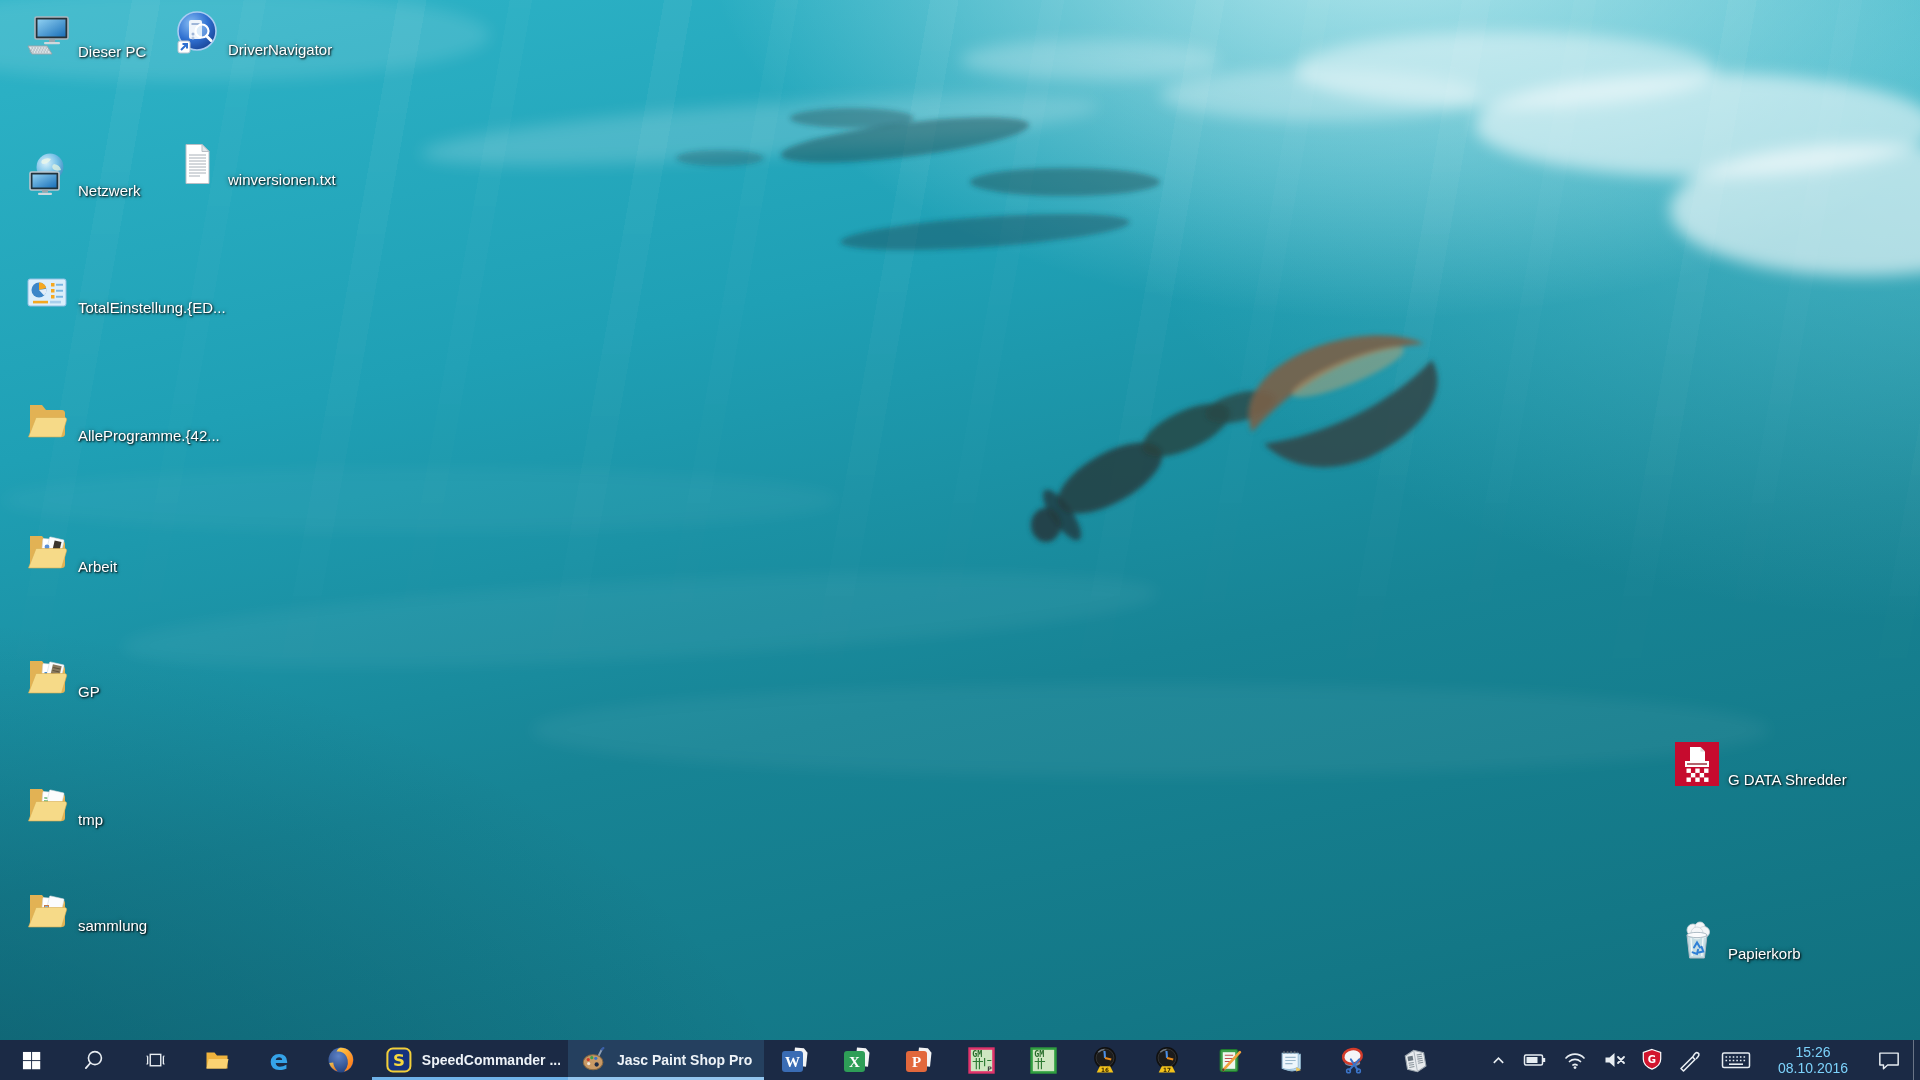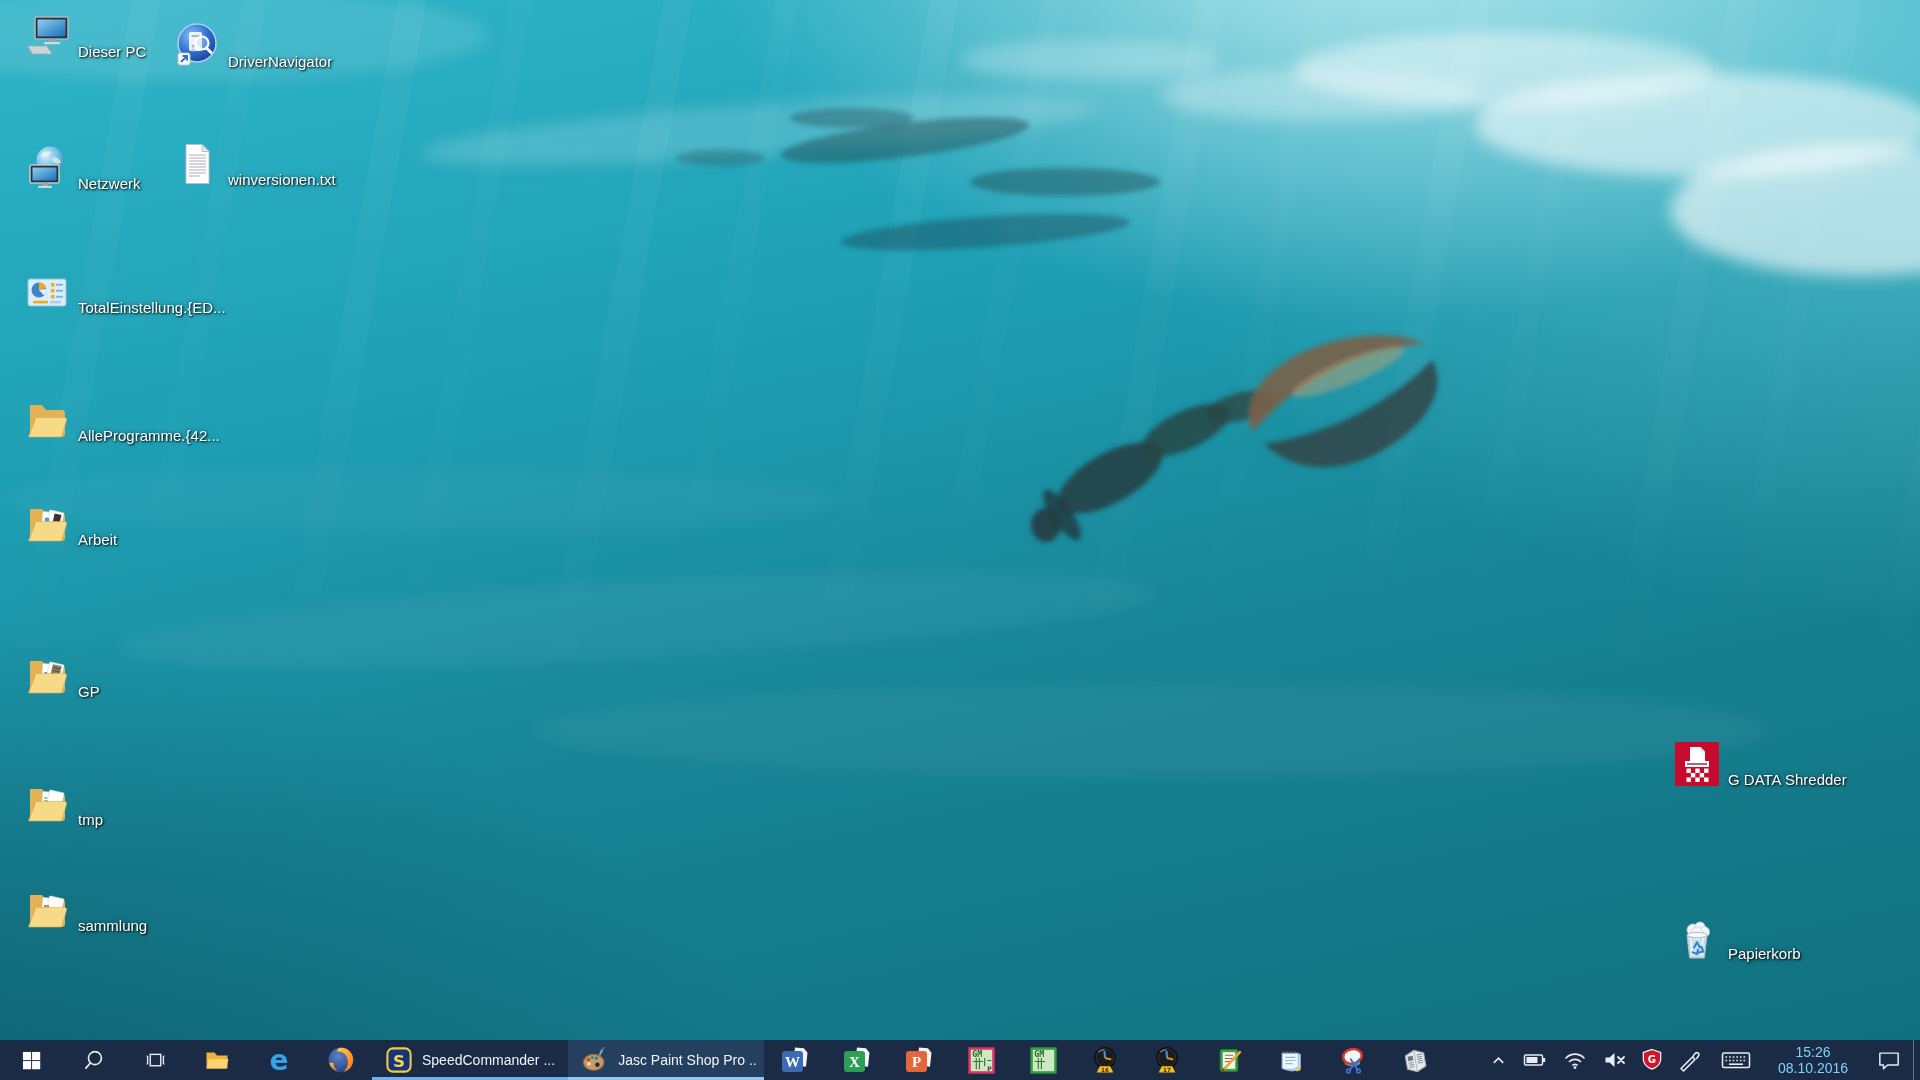--- a/index.html
+++ b/index.html
@@ -15,32 +15,32 @@
       rgba(255,255,255,0) 0 130px, rgba(255,255,255,.05) 130px 158px,
       rgba(255,255,255,0) 158px 240px, rgba(255,255,255,.03) 240px 262px);
     -webkit-mask-image:linear-gradient(to bottom,rgba(0,0,0,.95),transparent 72%);
     mask-image:linear-gradient(to bottom,rgba(0,0,0,.95),transparent 72%);}
   .scene{position:absolute;inset:0;pointer-events:none;}
   
   .di{position:absolute;width:104px;display:flex;flex-direction:row;align-items:flex-end;gap:7px;cursor:default;}
   .di .ig{width:48px;height:48px;display:flex;align-items:center;justify-content:center;}
   .di .lbl{color:#fff;font-size:15px;line-height:1.15;text-align:center;white-space:nowrap;
     text-shadow:1px 1px 2px rgba(0,0,0,.95),0 0 4px rgba(0,0,0,.55);}
-  #d1{left:23px;top:12px}#d2{left:173px;top:22px}#d3{left:23px;top:144px}#d4{left:173px;top:140px}
-  #d5{left:23px;top:268px}#d6{left:23px;top:396px}#d7{left:23px;top:500px}#d8{left:23px;top:652px}
+  #d1{left:23px;top:12px}#d2{left:173px;top:10px}#d3{left:23px;top:151px}#d4{left:173px;top:140px}
+  #d5{left:23px;top:268px}#d6{left:23px;top:396px}#d7{left:23px;top:527px}#d8{left:23px;top:652px}
   #d9{left:23px;top:780px}#d10{left:23px;top:886px}#d11{left:1673px;top:740px}#d12{left:1673px;top:914px}
   
   .taskbar{position:absolute;left:0;right:0;bottom:0;height:40px;background:#1b2a45;display:flex;z-index:5;}
   .tb-left{display:flex;align-items:stretch;}
   .tbtn{width:62px;height:40px;display:flex;align-items:center;justify-content:center;position:relative;}
   .app{width:196px;justify-content:flex-start;padding:0 8px 0 14px;gap:10px;box-sizing:border-box;}
   .app::after{content:'';position:absolute;left:0;right:0;bottom:0;height:3px;background:#6fb2e8;}
   .app.active{background:#25405f;}
   .app.active::after{background:#93c5ee;}
-  .app .alabel{color:#eef3f8;font-size:14px;white-space:nowrap;overflow:hidden;}
+  .app .alabel{color:#eef3f8;font-size:14px;white-space:nowrap;overflow:hidden;font-weight:bold;}
   .tb-tray{margin-left:auto;display:flex;align-items:stretch;}
   .tri{height:40px;display:flex;align-items:center;justify-content:center;}
   .clockblk{width:104px;color:#7dd3fc;font-size:14px;line-height:16px;text-align:center;}
   .sdesk{width:6px;border-left:1px solid rgba(255,255,255,.35);}
 </style>
 </head>
 <body>
 
 <svg width="0" height="0" style="position:absolute" aria-hidden="true">
   <defs>

